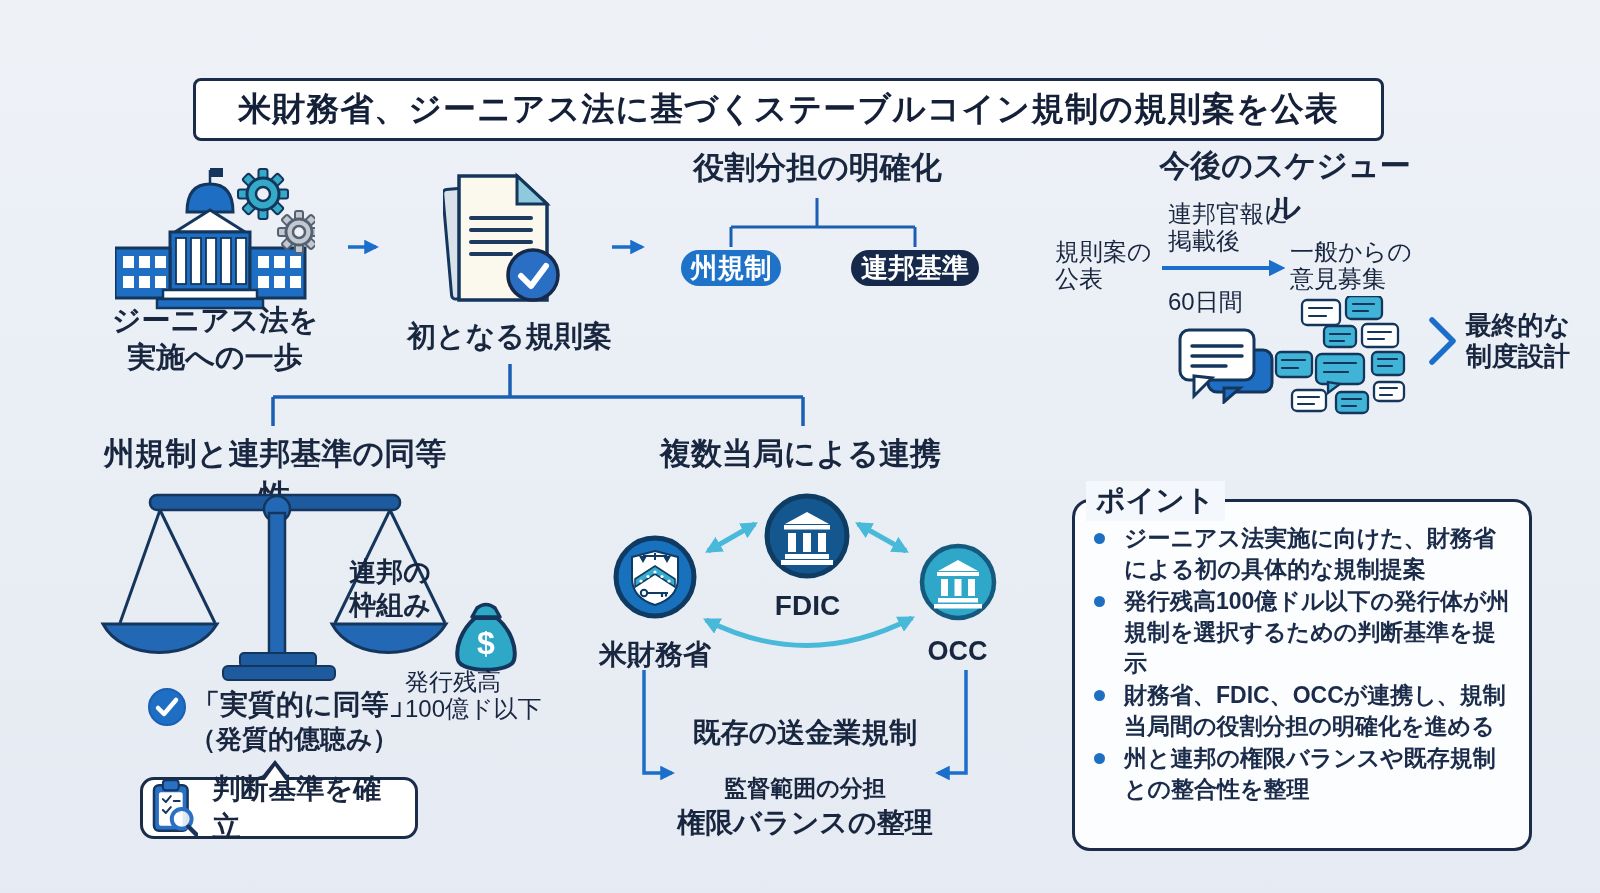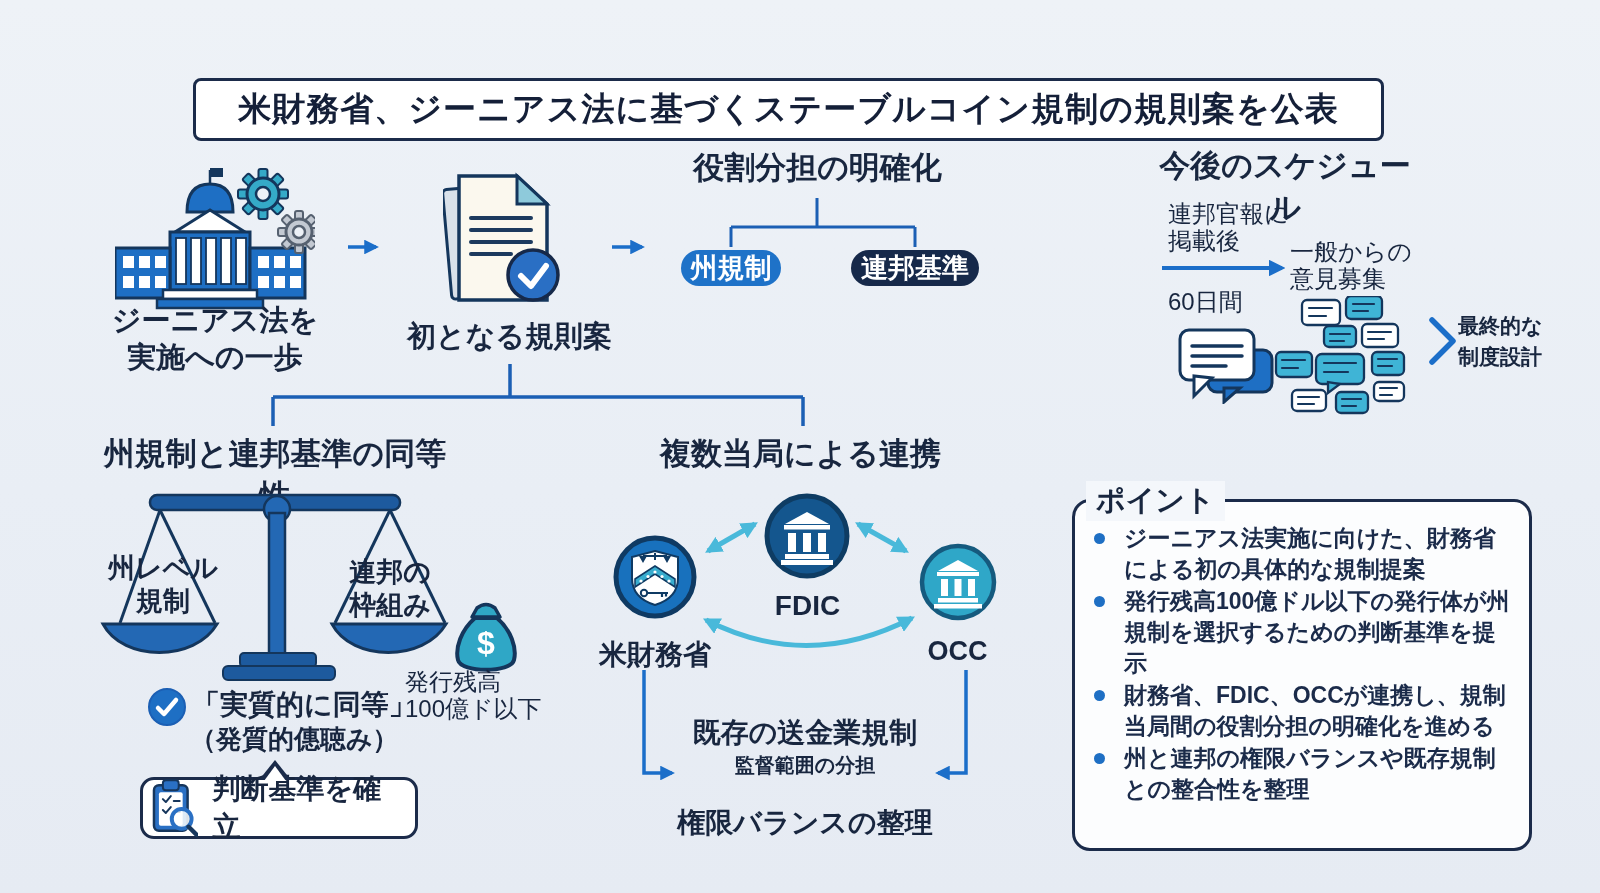--- a/index.html
+++ b/index.html
@@ -147,26 +147,28 @@
 
   <div class="h" style="left:690px;top:147px;width:255px;font-size:31px;">役割分担の明確化</div>
   <div class="badge badge-state">
     <span>州規制</span>
   </div>
   <div class="badge badge-federal">
     <span>連邦基準</span>
   </div>
 
   <div class="h" style="left:1150px;top:145px;width:270px;font-size:31px;">今後のスケジュール</div>
+  <div class="sched ml" style="left:1055px;top:238px;width:120px;">規則案の
+公表</div>
   <div class="sched ml" style="left:1168px;top:200px;width:124px;">連邦官報に
 掲載後</div>
   <div class="sched" style="left:1168px;top:288px;width:124px;">60日間</div>
   <div class="sched ml" style="left:1290px;top:238px;width:122px;">一般からの
 意見募集</div>
-  <div class="h ml" style="left:1458px;top:310px;width:112px;font-size:21px;line-height:31px;text-align:left;">最終的な
+  <div class="h ml" style="left:1458px;top:310px;width:112px;font-size:26px;line-height:31px;text-align:right;">最終的な
 制度設計</div>
 
   <svg class="abs" style="left:1178px;top:326px;" width="100" height="78" viewBox="0 0 100 78">
     <rect x="30" y="24" width="64" height="42" rx="9" fill="#1e6fc4" stroke="#14365c" stroke-width="3"></rect>
     <polygon points="46,62 46,76 62,62" fill="#1e6fc4" stroke="#14365c" stroke-width="3"></polygon>
     <rect x="2" y="4" width="74" height="50" rx="9" fill="#ffffff" stroke="#14365c" stroke-width="3"></rect>
     <polygon points="16,50 16,70 34,52" fill="#ffffff" stroke="#14365c" stroke-width="3"></polygon>
     <g stroke="#14365c" stroke-width="3.5" stroke-linecap="round">
       <line x1="14" y1="20" x2="64" y2="20"></line>
         <line x1="14" y1="30" x2="64" y2="30"></line>
@@ -222,22 +224,20 @@
         <line x1="295" y1="27" x2="350" y2="140"></line>
     </g>
     <rect x="55" y="12" width="250" height="15" rx="7" fill="#1d5a9e" stroke="#14365c" stroke-width="2.5"></rect>
     <circle cx="182" cy="26" r="13" fill="#2368b4" stroke="#14365c" stroke-width="2.5"></circle>
     <rect x="174" y="30" width="16" height="144" fill="#2368b4" stroke="#14365c" stroke-width="2.5"></rect>
     <rect x="145" y="170" width="76" height="14" rx="4" fill="#1d5a9e" stroke="#14365c" stroke-width="2"></rect>
     <rect x="128" y="183" width="112" height="14" rx="5" fill="#1d5a9e" stroke="#14365c" stroke-width="2"></rect>
     <path d="M8,141 C28,179 100,179 122,141 Z" fill="#2368b4" stroke="#14365c" stroke-width="3"></path>
     <path d="M237,141 C257,179 329,179 351,141 Z" fill="#2368b4" stroke="#14365c" stroke-width="3"></path>
   </svg>
-  <div class="panlabel ml" style="left:103px;top:552px;width:120px;">州レベル
-規制</div>
   <div class="panlabel ml" style="left:330px;top:556px;width:120px;">連邦の
 枠組み</div>
 
   <svg class="abs" style="left:447px;top:594px;" width="78" height="84" viewBox="0 0 78 84">
     <path d="M30,14 Q39,7 48,14 L53,23 H25 Z" fill="#2fa7c6" stroke="#14365c" stroke-width="3.5" stroke-linejoin="round"></path>
     <path d="M28,24 C14,36 8,54 11,66 C14,79 64,79 67,66 C70,54 64,36 50,24 Z" fill="#2fa7c6" stroke="#14365c" stroke-width="4" stroke-linejoin="round"></path>
     <text x="39" y="60" text-anchor="middle" font-size="32" font-weight="bold" fill="#ffffff" font-family="Liberation Sans, DejaVu Sans, sans-serif">$</text>
   </svg>
   <div class="sched ml" style="left:405px;top:668px;width:160px;font-size:24px;line-height:27px;">発行残高
 100億ド以下</div>
@@ -305,21 +305,21 @@
       <rect x="22" y="36" width="7" height="17"></rect>
         <rect x="35.5" y="36" width="7" height="17"></rect>
         <rect x="49" y="36" width="7" height="17"></rect>
       <rect x="19" y="55" width="40" height="4.5"></rect>
       <rect x="15" y="61" width="48" height="4.5"></rect>
     </g>
   </svg>
   <div class="h" style="left:915px;top:636px;width:85px;font-size:27px;">OCC</div>
 
   <div class="h" style="left:655px;top:714px;width:300px;font-size:28px;">既存の送金業規制</div>
-  <div class="h" style="left:655px;top:752px;width:300px;font-size:20px;font-family:Liberation Serif, serif;">監督範囲の分担</div>
+  <div class="h" style="left:655px;top:773px;width:300px;font-size:23px;font-family:Liberation Serif, serif;">監督範囲の分担</div>
   <div class="h" style="left:655px;top:804px;width:300px;font-size:28px;">権限バランスの整理</div>
 
   <div class="points-box"></div>
   <div class="points-title">ポイント</div>
   <ul class="points-list">
     <li>
       <span class="dot"></span>
       <span class="pt">ジーニアス法実施に向けた、財務省による初の具体的な規制提案</span>
     </li>
     <li>

